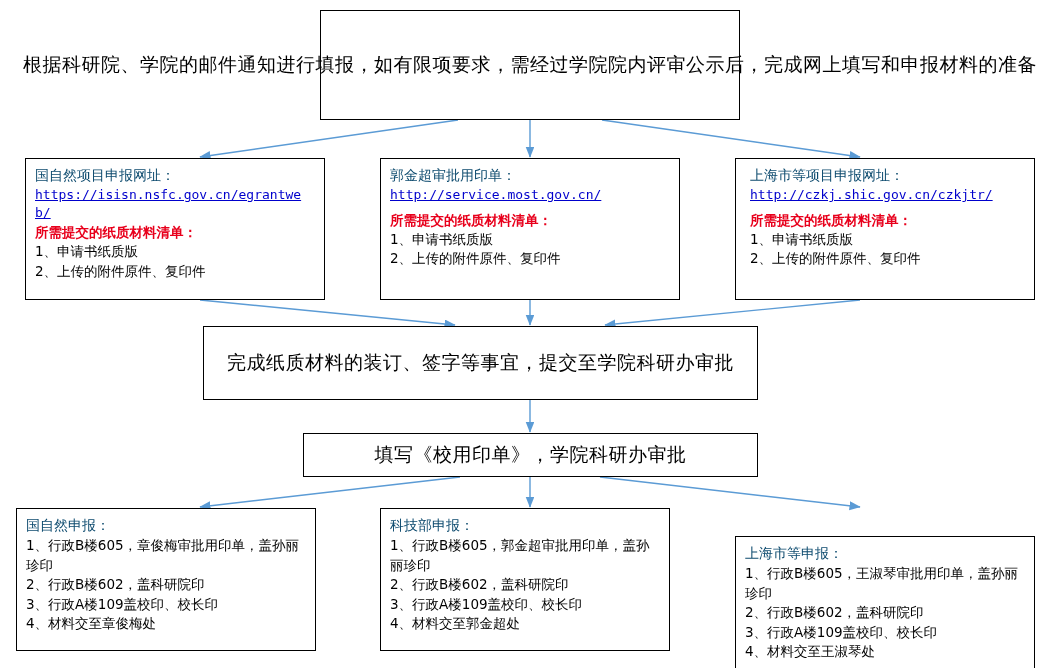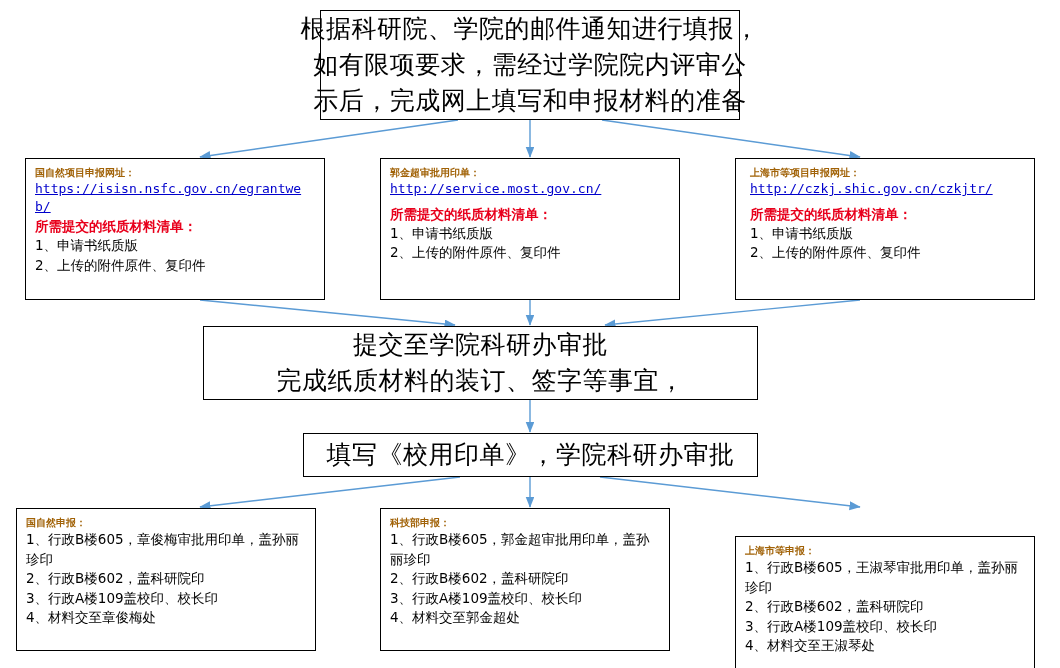--- a/index.html
+++ b/index.html
@@ -19,45 +19,45 @@
   }
   .box {
     position: absolute;
     box-sizing: border-box;
     border: 1px solid #000000;
     background: #ffffff;
   }
   
   .wide-box {
     display: flex;
-    flex-direction: column;
+    flex-direction: row;
     align-items: center;
     justify-content: center;
     text-align: center;
     font-family: "DejaVu Sans", sans-serif;
-    font-size: 25px;
+    font-size: 19px;
     line-height: 1.45;
     color: #000000;
     letter-spacing: 0.5px;
     padding: 4px 8px;
   }
   .wide-box .ln { display: block; white-space: pre; }
 
   
   .detail-box {
     padding: 6px 8px 6px 9px;
     font-size: 13.5px;
     line-height: 1.5;
     color: #000000;
   }
   .dtitle {
-    color: #a16207;
-    font-weight: bold;
+    color: #0c4a6e;
+    font-weight: normal;
     font-family: "DejaVu Sans", sans-serif;
-    font-size: 10px;
+    font-size: 14px;
     white-space: pre;
   }
   .dlink {
     color: #0000cc;
     font-family: "DejaVu Sans Mono", monospace;
     font-size: 13px;
     word-break: break-all;
     display: block;
     line-height: 1.35;
   }
@@ -142,22 +142,22 @@
   <div class="box detail-box" style="left:735px; top:158px; width:300px; height:142px;padding-left:14px;">
     <div class="dtitle">上海市等项目申报网址：</div>
     <a class="dlink" href="#">http://czkj.shic.gov.cn/czkjtr/</a>
     <div class="spacer-sm"></div>
     <div class="dsub">所需提交的纸质材料清单：</div>
     <div class="ditem">1、申请书纸质版</div>
     <div class="ditem">2、上传的附件原件、复印件</div>
   </div>
 
   <div class="box wide-box" style="left:203px; top:326px; width:555px; height:74px;">
+    <span class="ln">完成纸质材料的装订、签字等事宜，</span>
     <span class="ln">提交至学院科研办审批</span>
-    <span class="ln">完成纸质材料的装订、签字等事宜，</span>
   </div>
 
   <div class="box wide-box" style="left:303px; top:433px; width:455px; height:44px;">
     <span class="ln">填写《校用印单》，学院科研办审批</span>
   </div>
 
   <div class="box detail-box" style="left:16px; top:508px; width:300px; height:143px;">
     <div class="dtitle">国自然申报：</div>
     <div class="ditem">1、行政B楼605，章俊梅审批用印单，盖孙丽珍印</div>
     <div class="ditem">2、行政B楼602，盖科研院印</div>

